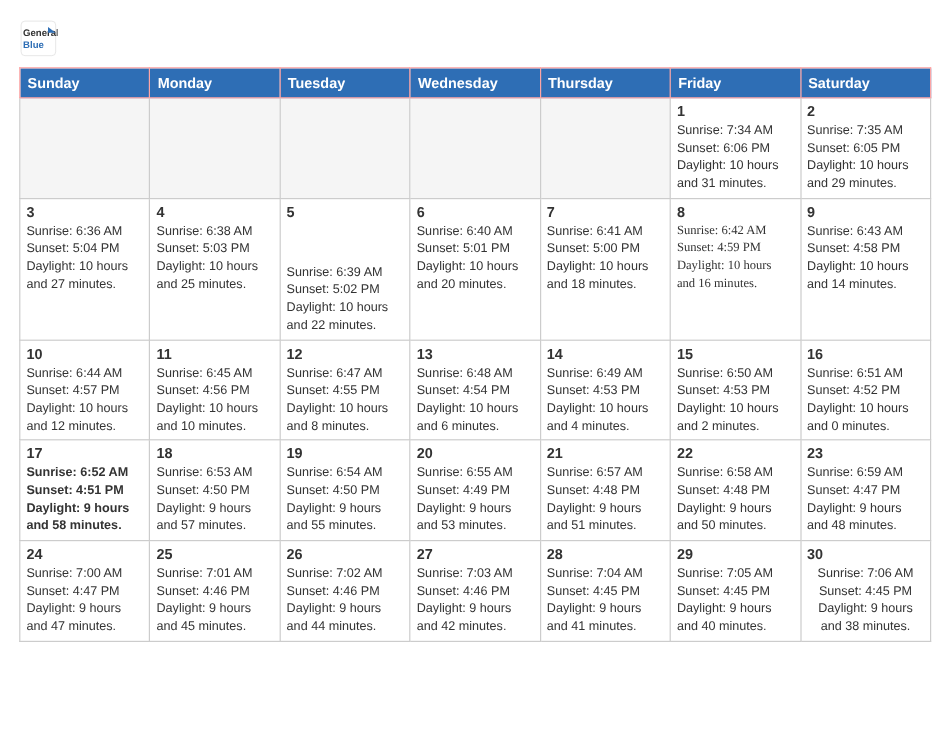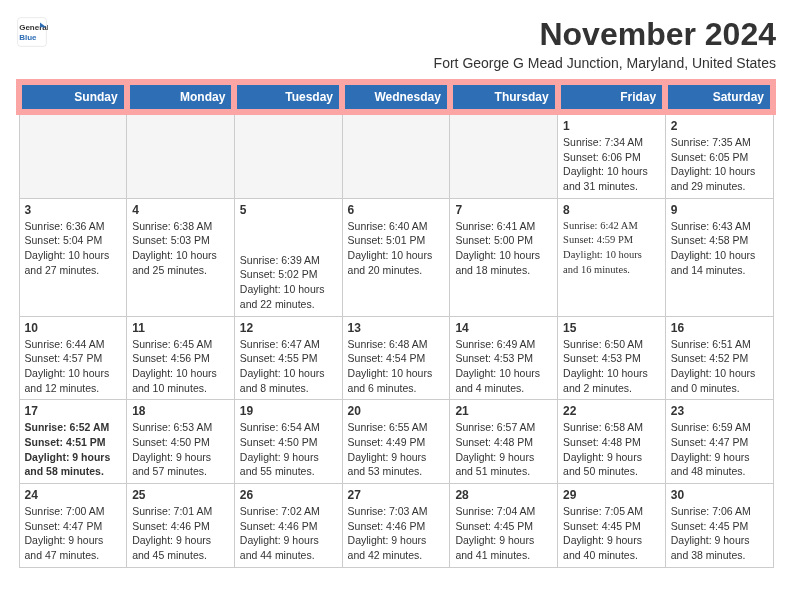--- a/index.html
+++ b/index.html
@@ -40,25 +40,25 @@
     }
     .calendar {
       width: 100%;
       border-collapse: collapse;
       margin-top: 8px;
       font-size: 11px;
     }
     .calendar th {
       background-color: #2e6eb5;
       color: #fff;
-      text-align: right;
+      text-align: left;
       padding: 5px 6px;
       font-size: 12px;
       font-weight: bold;
-      border: 6px solid #fca5a5;
+      border: 1px solid #fca5a5;
       margin-top: 24px;
     }
     .calendar td {
       border: 1px solid #ccc;
       vertical-align: top;
       padding: 4px 5px;
       width: 108px;
       min-height: 70px;
       color: #333;
       background: #fff;
@@ -92,24 +92,20 @@
 
 <div class="header">
   <div class="logo">
     <svg class="logo-icon" viewBox="0 0 40 40">
       <rect x="2" y="2" width="36" height="36" rx="4" fill="#fff" stroke="#ccc" stroke-width="0.5"></rect>
       <text x="4" y="18" font-family="Arial" font-size="10" font-weight="bold" fill="#333">General</text>
       <text x="4" y="30" font-family="Arial" font-size="10" font-weight="bold" fill="#2e6eb5">Blue</text>
       <polygon points="30,8 38,14 30,14" fill="#2e6eb5"></polygon>
     </svg>
   </div>
-  <div class="title-area">
-    <div class="month-title">November 2024</div>
-    <div class="location-title">Fort George G Mead Junction, Maryland, United States</div>
-  </div>
 </div>
 
 <table class="calendar">
   <thead>
     <tr>
     <th>Sunday</th>
         <th>Monday</th>
         <th>Tuesday</th>
         <th>Wednesday</th>
         <th>Thursday</th>
@@ -330,20 +326,20 @@
         </td>
         <td>
           <span class="day-num">29</span>
           <div class="day-info" style="white-space: pre-line;">Sunrise: 7:05 AM
 Sunset: 4:45 PM
 Daylight: 9 hours
 and 40 minutes.</div>
         </td>
         <td>
           <span class="day-num">30</span>
-          <div class="day-info" style="white-space: pre-line;">Sunrise: 7:06 AM
+          <div class="day-info" style="white-space: pre-line; text-align: center;">Sunrise: 7:06 AM
 Sunset: 4:45 PM
 Daylight: 9 hours
 and 38 minutes.</div>
         </td>
       </tr>
     </tbody>
 </table>
 
 </body></html>

